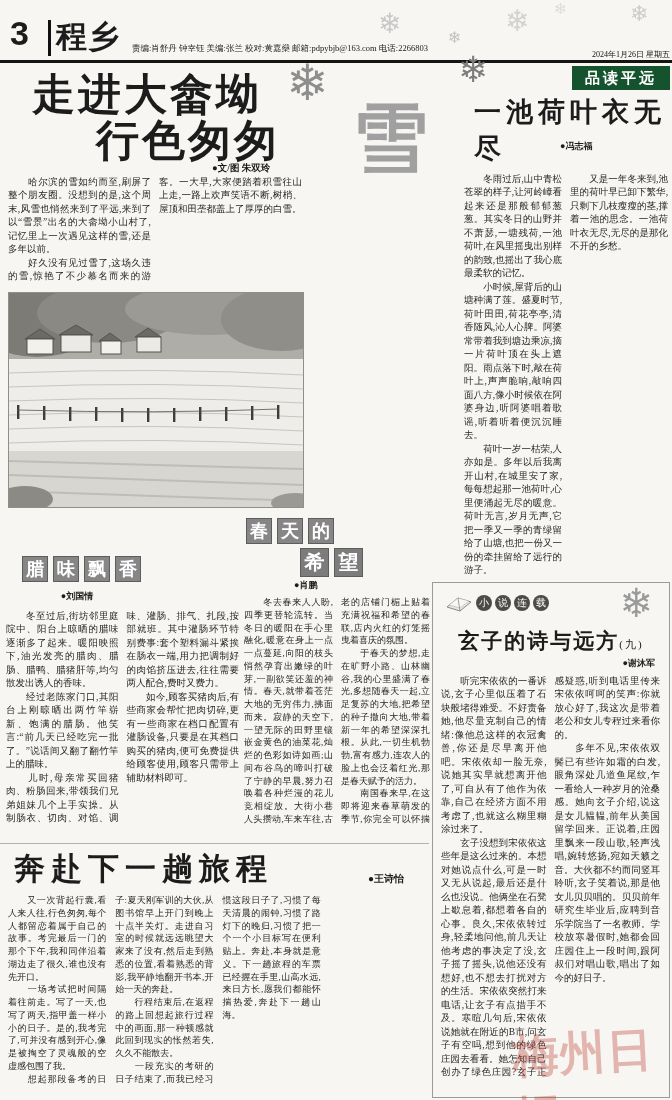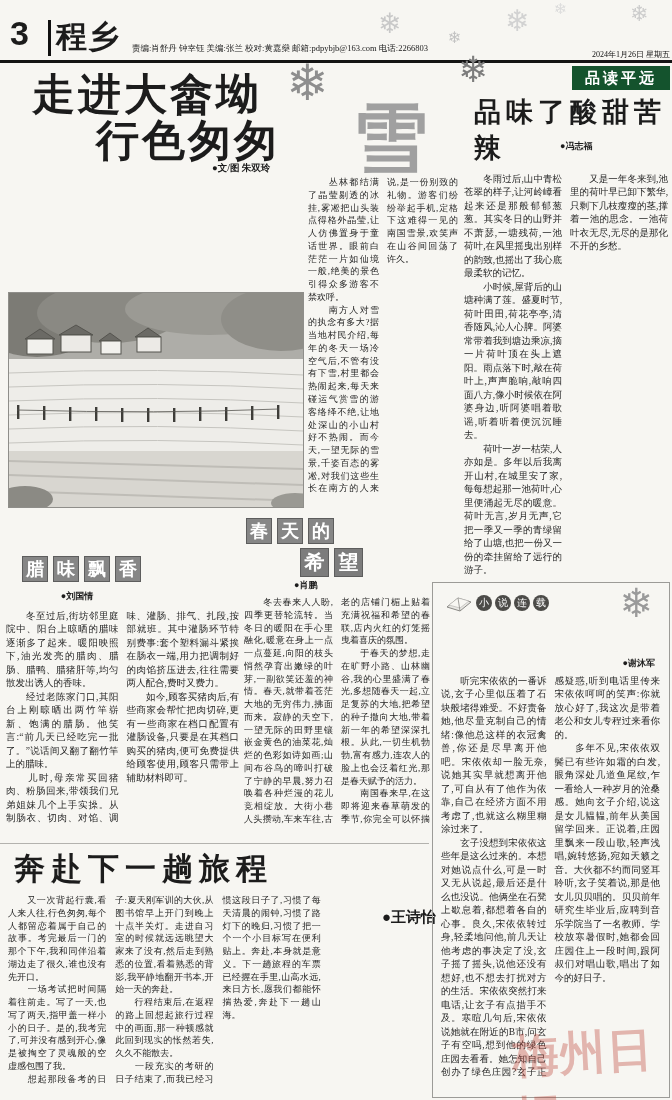--- a/index.html
+++ b/index.html
@@ -42,21 +42,21 @@
   .laweiTitle{left:22px;top:556px;}
   .laweiAuthor{left:32px;top:590px;width:90px;text-align:center;font-size:9px;font-weight:bold;}
   .laweiBody{left:6px;top:610px;width:233px;height:228px;}
   .springRow1{left:246px;top:518px;}
   .springRow2{left:300px;top:548px;}
   .springAuthor{left:294px;top:579px;font-size:9px;font-weight:bold;}
   .springBody{left:244px;top:596px;width:186px;height:242px;}
   .midrule{left:0;top:843px;width:429px;height:1px;background:#b3b2ae;}
   
   .journeyTitle{left:14px;top:848px;font-size:31px;font-weight:700;letter-spacing:6px;}
-  .journeyAuthor{left:382px;top:872px;font-size:15px;font-weight:bold;margin-top:36px;}
+  .journeyAuthor{left:368px;top:872px;font-size:10px;font-weight:bold;}
   .journeyBody{left:8px;top:894px;width:420px;height:202px;}
   
   .novelBox{left:432px;top:582px;width:236px;height:514px;border:1px solid #9c9b97;}
   .badgeRow{position:absolute;left:12px;top:10px;display:flex;align-items:center;gap:3px;}
   .badge{width:16px;height:16px;border-radius:50%;background:#4c4b48;color:#fff;font-size:10px;
          text-align:center;line-height:16px;}
   .novelSnow{right:16px;top:0px;font-size:40px;color:#9a9a9a;}
   .novelTitle{position:absolute;left:0;top:44px;width:100%;text-align:center;font-size:21px;
               font-weight:700;letter-spacing:2px;}
   .novelSuffix{font-size:11px;font-weight:normal;}
@@ -84,23 +84,23 @@
   <div class="abs mast">品读平远</div>
   <div class="abs date">2024年1月26日 星期五</div>
   <div class="abs hrule"></div>
 
   <div class="abs hl1">走进大畲坳</div>
   <div class="snow" style="left:286px;top:58px;font-size:50px;color:#8e8e8e;">❄</div>
   <div class="abs hl2">行色匆匆</div>
   <div class="abs hldrop">雪</div>
   <div class="abs byline">●文/图 朱双玲</div>
 
-  <div class="abs mainSide">
-    <div class="bodytxt sm c2">　　丛林都结满了晶莹剔透的冰挂,雾凇把山头装点得格外晶莹,让人仿佛置身于童话世界。眼前白茫茫一片如仙境一般,绝美的景色引得众多游客不禁欢呼。
-　　南方人对雪的执念有多大?据当地村民介绍,每年的冬天一场冷空气后,不管有没有下雪,村里都会热闹起来,每天来碰运气赏雪的游客络绎不绝,让地处深山的小山村好不热闹。而今天,一望无际的雪景,千姿百态的雾凇,对我们这些生长在南方的人来说,是一份别致的礼物。游客们纷纷举起手机,定格下这难得一见的南国雪景,欢笑声在山谷间回荡了许久。</div>
+  <div class="abs mainTop">
+    <div class="bodytxt c2">　　哈尔滨的雪如约而至,刷屏了整个朋友圈。没想到的是,这个周末,风雪也悄然来到了平远,来到了以“雪景”出名的大畲坳小山村了,记忆里上一次遇见这样的雪,还是多年以前。
+　　好久没有见过雪了,这场久违的雪,惊艳了不少慕名而来的游客。一大早,大家便踏着积雪往山上走,一路上欢声笑语不断,树梢、屋顶和田垄都盖上了厚厚的白雪。</div>
   </div>
 
   <div class="abs photo">
     <svg width="294" height="214" viewBox="0 0 294 214">
       <rect width="294" height="214" fill="#d7d6d2"></rect>
       <rect width="294" height="68" fill="#aeada8"></rect>
       <ellipse cx="28" cy="28" rx="62" ry="36" fill="#7c7b75"></ellipse>
       <ellipse cx="100" cy="20" rx="72" ry="30" fill="#8a8983"></ellipse>
       <ellipse cx="200" cy="16" rx="84" ry="26" fill="#9b9a94"></ellipse>
       <ellipse cx="272" cy="26" rx="60" ry="32" fill="#8f8e88"></ellipse>
@@ -142,21 +142,21 @@
         <path d="M0,168 L294,176"></path>
           <path d="M0,182 L294,192"></path>
           <path d="M0,198 L294,208"></path>
       </g>
       <ellipse cx="16" cy="206" rx="28" ry="13" fill="#8b8a84"></ellipse>
       <ellipse cx="286" cy="210" rx="24" ry="10" fill="#9a9993"></ellipse>
     </svg>
   </div>
 
   <div class="snow" style="left:458px;top:52px;font-size:36px;color:#7d7d7d;">❄</div>
-  <div class="abs lotusTitle">品味了酸甜苦辣</div>
+  <div class="abs lotusTitle">一池荷叶衣无尽</div>
   <div class="abs lotusAuthor">●冯志福</div>
   <div class="abs lotusBody">
     <div class="bodytxt c2">　　冬雨过后,山中青松苍翠的样子,让河岭嶂看起来还是那般郁郁葱葱。其实冬日的山野并不萧瑟,一塘残荷,一池荷叶,在风里摇曳出别样的韵致,也摇出了我心底最柔软的记忆。
 　　小时候,屋背后的山塘种满了莲。盛夏时节,荷叶田田,荷花亭亭,清香随风,沁人心脾。阿婆常带着我到塘边乘凉,摘一片荷叶顶在头上遮阳。雨点落下时,敲在荷叶上,声声脆响,敲响四面八方,像小时候依在阿婆身边,听阿婆唱着歌谣,听着听着便沉沉睡去。
 　　荷叶一岁一枯荣,人亦如是。多年以后我离开山村,在城里安了家,每每想起那一池荷叶,心里便涌起无尽的暖意。荷叶无言,岁月无声,它把一季又一季的青绿留给了山塘,也把一份又一份的牵挂留给了远行的游子。
 　　又是一年冬来到,池里的荷叶早已卸下繁华,只剩下几枝瘦瘦的茎,撑着一池的思念。一池荷叶衣无尽,无尽的是那化不开的乡愁。</div>
   </div>
 
   <div class="abs laweiTitle boxrow">
     <span class="charbox">腊</span>
@@ -206,20 +206,21 @@
         <path d="M2,14 L13,5 L26,9 L15,18 Z" fill="#e8e7e3" stroke="#8a8985"></path>
         <path d="M4,12 L13,5 L24,8 L15,15 Z" fill="#f8f7f3" stroke="#b0afab" stroke-width="0.6"></path>
         <line x1="13" y1="5" x2="15" y2="18" stroke="#8a8985" stroke-width="0.8"></line>
       </svg>
       <span class="badge">小</span>
       <span class="badge">说</span>
       <span class="badge">连</span>
       <span class="badge">载</span>
     </div>
     <div class="snow novelSnow">❄</div>
+    <div class="novelTitle"><span>玄子的诗与远方</span><span class="novelSuffix">(九)</span></div>
     <div class="novelAuthor">●谢沐军</div>
     <div class="novelBody">
       <div class="bodytxt c2">　　听完宋依依的一番诉说,玄子心里似压着了石块般堵得难受。不好责备她,他尽量克制自己的情绪:像他总这样的衣冠禽兽,你还是尽早离开他吧。宋依依却一脸无奈,说她其实早就想离开他了,可自从有了他作为依靠,自己在经济方面不用考虑了,也就这么糊里糊涂过来了。
 　　玄子没想到宋依依这些年是这么过来的。本想对她说点什么,可是一时又无从说起,最后还是什么也没说。他俩坐在石凳上歇息着,都想着各自的心事。良久,宋依依转过身,轻柔地问他,前几天让他考虑的事决定了没,玄子摇了摇头,说他还没有想好,也不想去打扰对方的生活。宋依依突然打来电话,让玄子有点措手不及。寒暄几句后,宋依依说她就在附近的B市,问玄子有空吗,想到他的绿色庄园去看看。她怎知自己创办了绿色庄园?玄子正感疑惑,听到电话里传来宋依依呵呵的笑声:你就放心好了,我这次是带着老公和女儿专程过来看你的。
 　　多年不见,宋依依双鬓已有些许如霜的白发,眼角深处几道鱼尾纹,乍一看给人一种岁月的沧桑感。她向玄子介绍,说这是女儿韫韫,前年从美国留学回来。正说着,庄园里飘来一段山歌,轻声浅唱,婉转悠扬,宛如天籁之音。大伙都不约而同竖耳聆听,玄子笑着说,那是他女儿贝贝唱的。贝贝前年研究生毕业后,应聘到音乐学院当了一名教师。学校放寒暑假时,她都会回庄园住上一段时间,跟阿叔们对唱山歌,唱出了如今的好日子。</div>
     </div>
   </div>
 
   <div class="abs wm">梅州日报</div>
 

